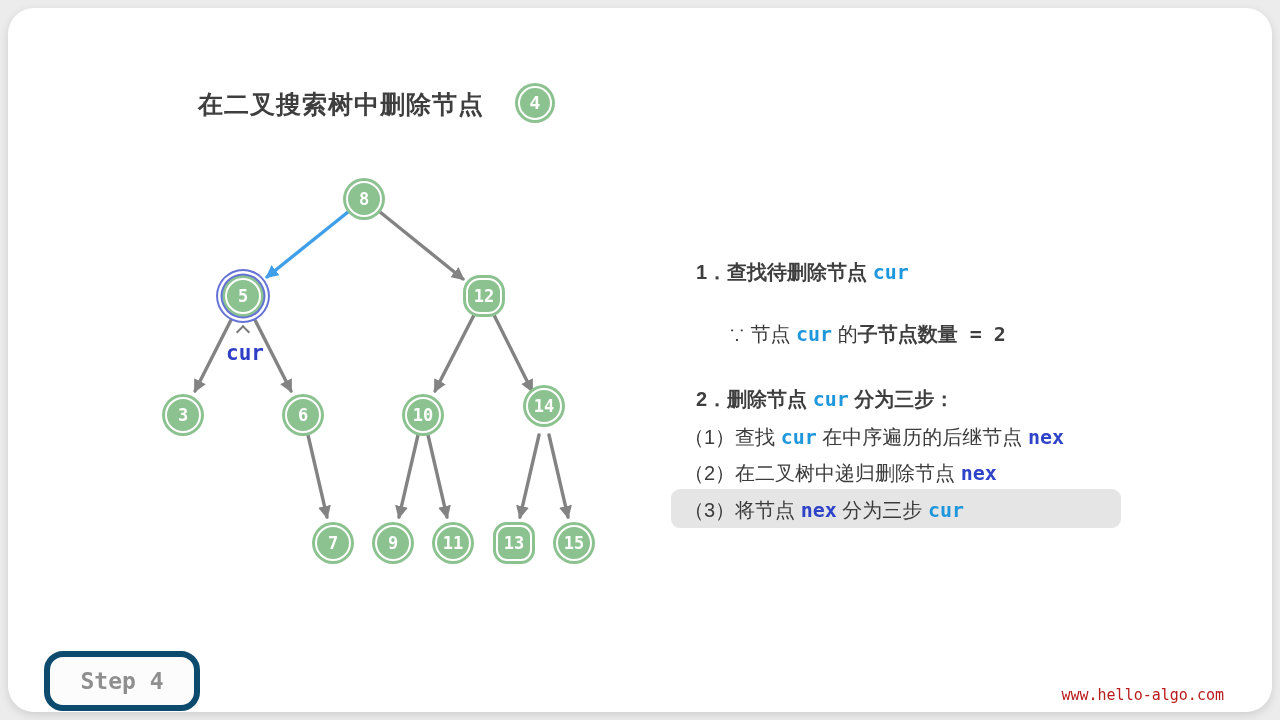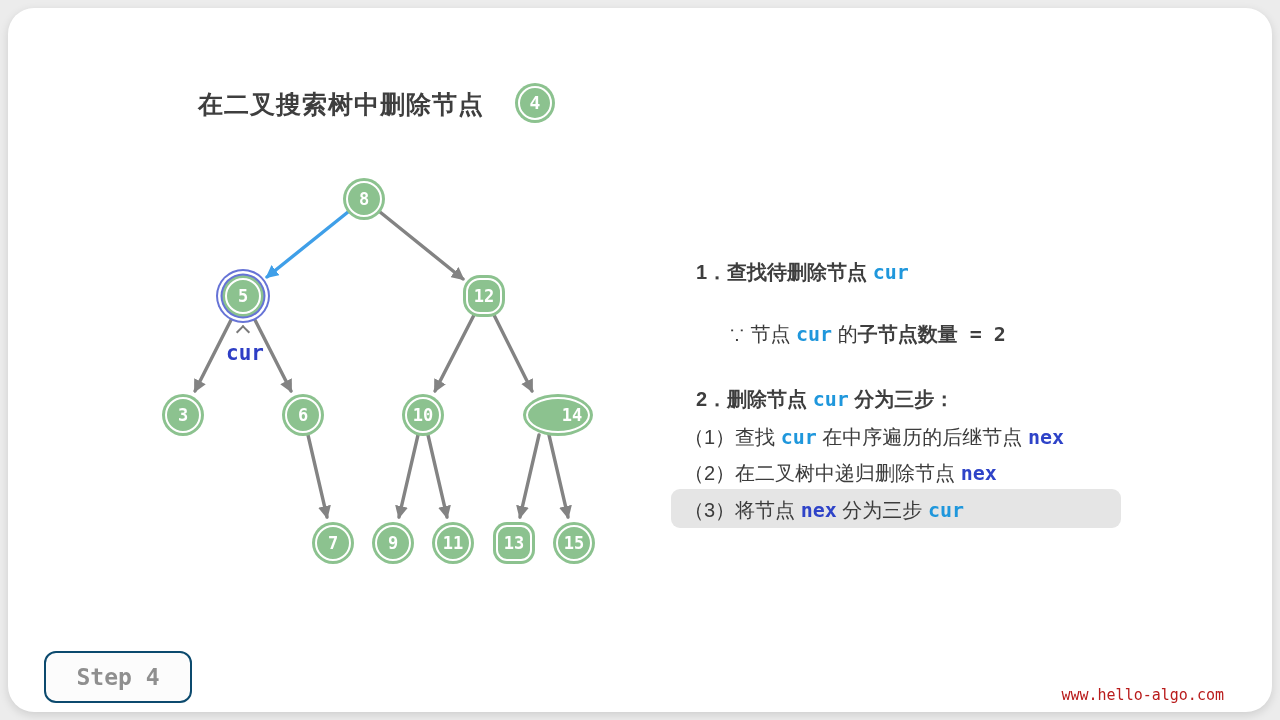--- a/index.html
+++ b/index.html
@@ -54,21 +54,21 @@
   .code-cur{font-family:"DejaVu Sans Mono",monospace;font-weight:bold;color:#1F97DC;}
   .code-nex{font-family:"DejaVu Sans Mono",monospace;font-weight:bold;color:#2E43C8;}
   .code-dark{font-family:"DejaVu Sans Mono",monospace;font-weight:bold;color:#3E3E3E;}
   .highlight-bar{
     position:absolute;left:663px;top:481px;width:450px;height:39px;
     background:#E5E5E5;border-radius:9px;
   }
   
   .step-badge{
     position:absolute;left:36px;top:643px;width:144px;height:48px;
-    background:#FCFCFC;border:2px solid #0c4a6e;border-radius:12px;
+    background:#FCFCFC;border:6px solid #0c4a6e;border-radius:19px;
     text-align:center;line-height:48px;
     font-family:"DejaVu Sans Mono",monospace;font-weight:bold;font-size:23px;color:#8F8F8F;
   }
   .watermark{
     position:absolute;left:996px;top:678px;width:220px;text-align:right;
     font-family:"DejaVu Sans Mono",monospace;font-size:15px;color:#b91c1c;
   }
 </style>
 </head>
 <body>
@@ -101,21 +101,21 @@
     </g>
     <line x1="340" y1="204" x2="259" y2="269" stroke="#3F9FE8" stroke-width="3.4" stroke-linecap="round" marker-end="url(#arrow-blue)"></line>
   </svg>
 
   <div class="node" style="left:338px;top:173px;"><span>8</span></div>
   <div class="node node-cur" style="left:217px;top:270px;"><span>5</span></div>
   <div class="node" style="left:458px;top:270px;border-radius:14px;"><span>12</span></div>
   <div class="node" style="left:157px;top:389px;"><span>3</span></div>
   <div class="node" style="left:277px;top:389px;"><span>6</span></div>
   <div class="node" style="left:397px;top:389px;"><span>10</span></div>
-  <div class="node" style="left:518px;top:389px;padding-left:28px;"><span>14</span></div>
+  <div class="node" style="left:518px;top:380px;"><span>14</span></div>
   <div class="node" style="left:307px;top:517px;"><span>7</span></div>
   <div class="node" style="left:367px;top:517px;"><span>9</span></div>
   <div class="node" style="left:427px;top:517px;"><span>11</span></div>
   <div class="node" style="left:488px;top:517px;border-radius:11px;"><span>13</span></div>
   <div class="node" style="left:548px;top:517px;"><span>15</span></div>
 
   <span class="caret-up"></span>
   <div class="tree-cur-label">cur</div>
 
   <div class="pline" style="left:688px;top:251px;"><span class="seg-bold">1．查找待删除节点 </span><span class="code-cur">cur</span></div>

